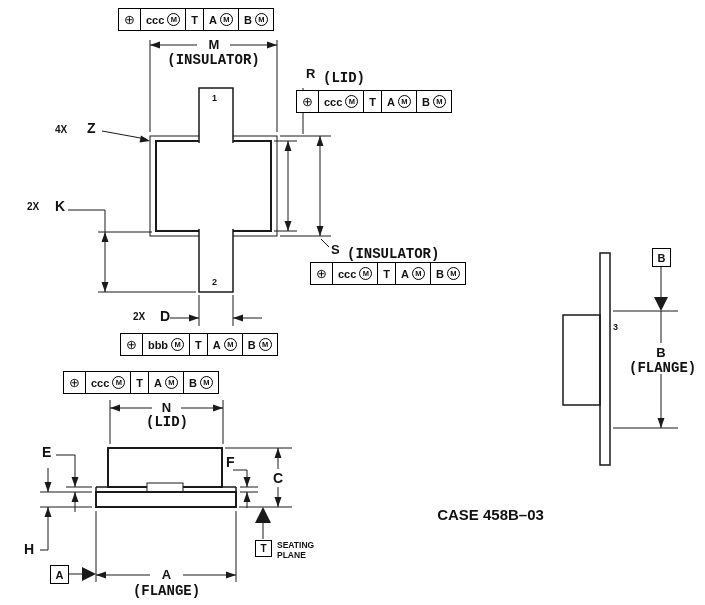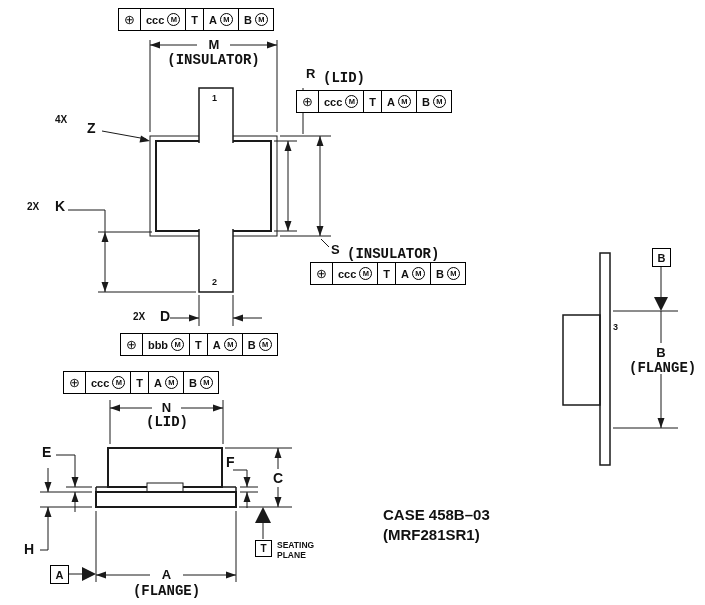--- a/index.html
+++ b/index.html
@@ -18,21 +18,21 @@
   .dbox{position:absolute;width:17px;height:17px;border:1.5px solid #000;background:#fff;
         display:flex;align-items:center;justify-content:center;font-size:11px;font-weight:bold;}
   .dbox.sm{width:15px;height:15px;font-size:10px;}
   .fcf{position:absolute;display:flex;align-items:stretch;height:21px;border:1px solid #000;background:#fff;}
   .fcf .cell{display:flex;align-items:center;padding:0 5px;border-right:1px solid #000;
              font-size:11px;font-weight:bold;}
   .fcf .cell:last-child{border-right:none;}
   .fcf .sym{font-family:"DejaVu Sans",sans-serif;font-size:13px;font-weight:normal;padding:0 5px;}
   .mc{display:inline-flex;align-items:center;justify-content:center;width:11px;height:11px;
       border:1px solid #000;border-radius:50%;font-size:7.5px;font-weight:bold;margin-left:3px;flex:none;}
-  .caption{position:absolute;left:383px;top:505px;width:215px;text-align:left;
+  .caption{position:absolute;left:383px;top:505px;width:215px;text-align:center;
            font-size:15px;font-weight:bold;line-height:19.5px;}
 </style>
 </head>
 <body>
 
 <div id="page">
 
   <svg width="705" height="605" viewBox="0 0 705 605">
 
     <g stroke="#1a1a1a" fill="none">
@@ -238,21 +238,21 @@
 
   <div class="lbl mid ctr wbg" style="left:200px;top:37px;width:28px">M</div>
   <div class="lbl small ctr" style="left:166px;top:52px;width:95px">(INSULATOR)</div>
 
   <div class="lbl mid" style="left:306px;top:66px">R</div>
   <div class="lbl small" style="left:323px;top:70px">(LID)</div>
 
   <div class="lbl mid" style="left:331px;top:242px">S</div>
   <div class="lbl small" style="left:347px;top:246px">(INSULATOR)</div>
 
-  <div class="lbl mult" style="left:55px;top:114px">4X</div>
+  <div class="lbl mult" style="left:55px;top:124px">4X</div>
   <div class="lbl big" style="left:87px;top:120px">Z</div>
 
   <div class="lbl mult" style="left:27px;top:201px">2X</div>
   <div class="lbl big" style="left:55px;top:198px">K</div>
 
   <div class="lbl mult" style="left:133px;top:311px">2X</div>
   <div class="lbl big" style="left:160px;top:308px">D</div>
 
   <div class="lbl mid ctr wbg" style="left:153px;top:400px;width:27px">N</div>
   <div class="lbl small ctr" style="left:142px;top:414px;width:50px">(LID)</div>
@@ -273,16 +273,15 @@
   <div class="lbl pin" style="left:613px;top:322px">3</div>
 
   <div class="dbox" style="left:50px;top:565px">A</div>
   <div class="dbox" style="left:652px;top:248px">B</div>
   <div class="dbox sm" style="left:255px;top:540px">T</div>
   <div class="lbl tiny" style="left:277px;top:540px">SEATING</div>
   <div class="lbl tiny" style="left:277px;top:550px">PLANE</div>
 
   <div class="caption">
     <div>CASE 458B–03</div>
-    <div>(MRF281SR1)</div>
   </div>
 
 </div>
 
 </body></html>

